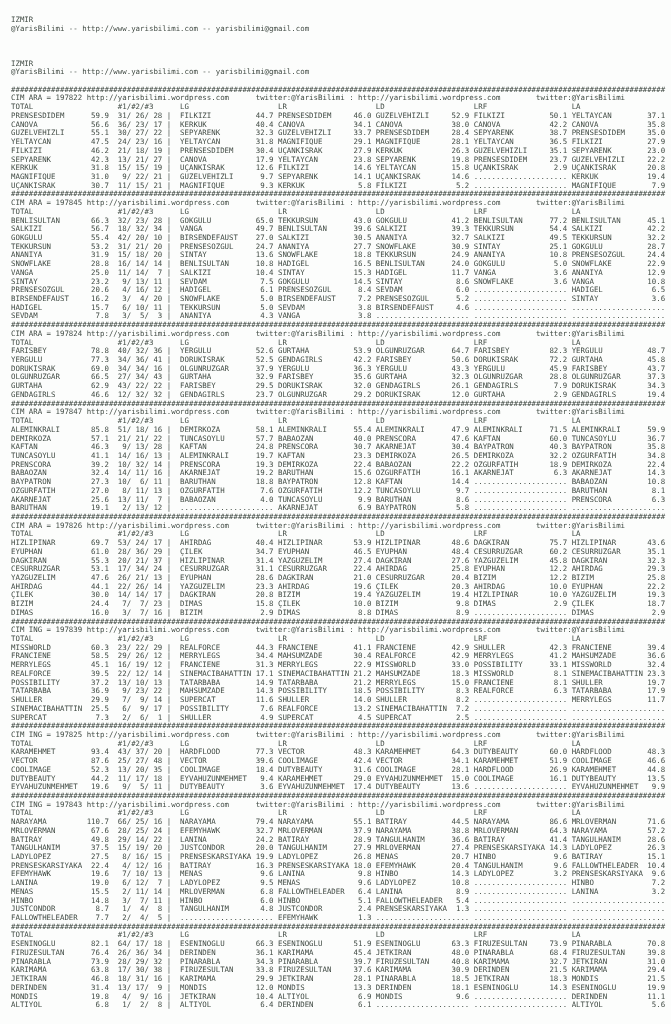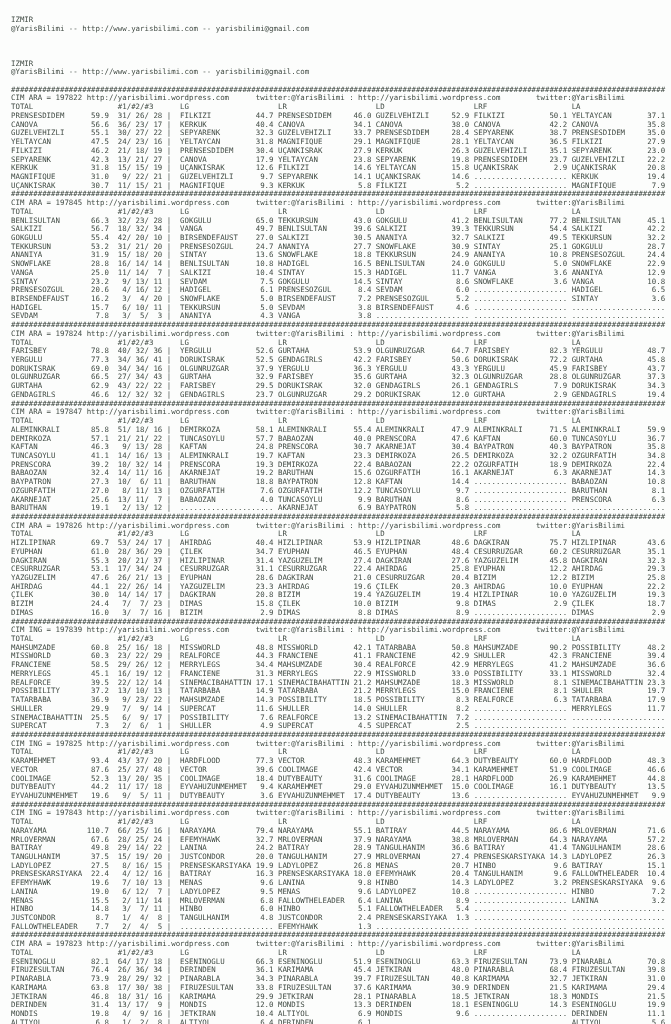--- a/index.html
+++ b/index.html
@@ -102,21 +102,20 @@
         <div class="line">YAZGÜZELIM        47.6  26/ 21/ 13 |  EYUPHAN          28.6 DAGKIRAN         21.0 CESURRÜZGAR      20.4 BIZIM            12.2 BIZIM            25.8</div>
         <div class="line">AHIRDAG           44.1  22/ 26/ 14 |  YAZGÜZELIM       23.3 AHIRDAG          19.6 ÇILEK            20.3 AHIRDAG          10.0 EYUPHAN          22.2</div>
         <div class="line">ÇILEK             30.0  14/ 14/ 17 |  DAGKIRAN         20.8 BIZIM            19.4 YAZGÜZELIM       19.4 HIZLIPINAR       10.0 YAZGÜZELIM       19.3</div>
         <div class="line">BIZIM             24.4   7/  7/ 23 |  DIMAS            15.8 ÇILEK            10.0 BIZIM             9.8 DIMAS             2.9 ÇILEK            18.7</div>
         <div class="line">DIMAS             16.0   3/  7/ 16 |  BIZIM             2.9 DIMAS             8.8 DIMAS             8.9 ..................... DIMAS             2.9</div>
       </div>
       <div>
         <div class="line sep">###################################################################################################################################################</div>
         <div class="line">CIM ING = 197839 http://yarisbilimi.wordpress.com      twitter:@YarisBilimi : http://yarisbilimi.wordpress.com        twitter:@YarisBilimi</div>
         <div class="line">TOTAL                   #1/#2/#3      LG                    LR                    LD                    LRF                   LA</div>
-        <div class="line">MAHSUMZADE        60.8  25/ 16/ 18 |  MISSWORLD        48.8 MISSWORLD        42.1 TATARBABA        50.8 MAHSUMZADE       90.2 POSSIBILITY      48.2</div>
         <div class="line">MISSWORLD         60.3  23/ 22/ 29 |  REALFORCE        44.3 FRANCIENE        41.1 FRANCIENE        42.9 SHULLER          42.3 FRANCIENE        39.4</div>
         <div class="line">FRANCIENE         58.5  29/ 26/ 12 |  MERRYLEGS        34.4 MAHSUMZADE       30.4 REALFORCE        42.9 MERRYLEGS        41.2 MAHSUMZADE       36.6</div>
         <div class="line">MERRYLEGS         45.1  16/ 19/ 12 |  FRANCIENE        31.3 MERRYLEGS        22.9 MISSWORLD        33.0 POSSIBILITY      33.1 MISSWORLD        32.4</div>
         <div class="line">REALFORCE         39.5  22/ 12/ 14 |  SINEMACIBAHATTIN 17.1 SINEMACIBAHATTIN 21.2 MAHSUMZADE       18.3 MISSWORLD         8.1 SINEMACIBAHATTIN 23.3</div>
         <div class="line">POSSIBILITY       37.2  13/ 10/ 13 |  TATARBABA        14.9 TATARBABA        21.2 MERRYLEGS        15.0 FRANCIENE         8.1 SHULLER          19.7</div>
         <div class="line">TATARBABA         36.9   9/ 23/ 22 |  MAHSUMZADE       14.3 POSSIBILITY      18.5 POSSIBILITY       8.3 REALFORCE         6.3 TATARBABA        17.9</div>
         <div class="line">SHULLER           29.9   7/  9/ 14 |  SUPERCAT         11.6 SHULLER          14.0 SHULLER           8.2 ..................... MERRYLEGS        11.7</div>
         <div class="line">SINEMACIBAHATTIN  25.5   6/  9/ 17 |  POSSIBILITY       7.6 REALFORCE        13.2 SINEMACIBAHATTIN  7.2 ..................... .....................</div>
         <div class="line">SUPERCAT           7.3   2/  6/  1 |  SHULLER           4.9 SUPERCAT          4.5 SUPERCAT          2.5 ..................... .....................</div>
       </div>
@@ -142,21 +141,20 @@
         <div class="line">PRENSESKARSIYAKA  22.4   4/ 12/ 16 |  BATIRAY          16.3 PRENSESKARSIYAKA 18.0 EFEMYHAWK        20.4 TANGÜLHANIM       9.6 FALLOWTHELEADER  10.4</div>
         <div class="line">EFEMYHAWK         19.6   7/ 10/ 13 |  MENAS             9.6 LANINA            9.8 HINBO            14.3 LADYLOPEZ         3.2 PRENSESKARSIYAKA  9.6</div>
         <div class="line">LANINA            19.0   6/ 12/  7 |  LADYLOPEZ         9.5 MENAS             9.6 LADYLOPEZ        10.8 ..................... HINBO             7.2</div>
         <div class="line">MENAS             15.5   2/ 11/ 14 |  MRLOVERMAN        6.8 FALLOWTHELEADER   6.4 LANINA            8.9 ..................... LANINA            3.2</div>
         <div class="line">HINBO             14.8   3/  7/ 11 |  HINBO             6.0 HINBO             5.1 FALLOWTHELEADER   5.4 ..................... .....................</div>
         <div class="line">JUSTCONDOR         8.7   1/  4/  8 |  TANGÜLHANIM       4.8 JUSTCONDOR        2.4 PRENSESKARSIYAKA  1.3 ..................... .....................</div>
         <div class="line">FALLOWTHELEADER    7.7   2/  4/  5 |  ..................... EFEMYHAWK         1.3 ..................... ..................... .....................</div>
       </div>
       <div>
         <div class="line sep">###################################################################################################################################################</div>
-        <div class="line">CIM ARA = 197823 http://yarisbilimi.wordpress.com      twitter:@YarisBilimi : http://yarisbilimi.wordpress.com        twitter:@YarisBilimi</div>
         <div class="line">TOTAL                   #1/#2/#3      LG                    LR                    LD                    LRF                   LA</div>
         <div class="line">ESENINOGLU        82.1  64/ 17/ 18 |  ESENINOGLU       66.3 ESENINOGLU       51.9 ESENINOGLU       63.3 FIRUZESULTAN     73.9 PINARABLA        70.8</div>
         <div class="line">FIRUZESULTAN      76.4  26/ 36/ 34 |  DERINDEN         36.1 KARIMAMA         45.4 JETKIRAN         48.0 PINARABLA        68.4 FIRUZESULTAN     39.8</div>
         <div class="line">PINARABLA         73.9  28/ 29/ 32 |  PINARABLA        34.3 PINARABLA        39.7 FIRUZESULTAN     40.8 KARIMAMA         32.7 JETKIRAN         31.0</div>
         <div class="line">KARIMAMA          63.8  17/ 30/ 38 |  FIRUZESULTAN     33.8 FIRUZESULTAN     37.6 KARIMAMA         30.9 DERINDEN         21.5 KARIMAMA         29.4</div>
         <div class="line">JETKIRAN          46.8  18/ 31/ 16 |  KARIMAMA         29.9 JETKIRAN         28.1 PINARABLA        18.5 JETKIRAN         18.3 MONDIS           21.5</div>
         <div class="line">DERINDEN          31.4  13/ 17/  9 |  MONDIS           12.0 MONDIS           13.3 DERINDEN         18.1 ESENINOGLU       14.3 ESENINOGLU       19.9</div>
         <div class="line">MONDIS            19.8   4/  9/ 16 |  JETKIRAN         10.4 ALTIYOL           6.9 MONDIS            9.6 ..................... DERINDEN         11.1</div>
         <div class="line">ALTIYOL            6.8   1/  2/  8 |  ALTIYOL           6.4 DERINDEN          6.1 ..................... ..................... ALTIYOL           5.6</div>
       </div>

